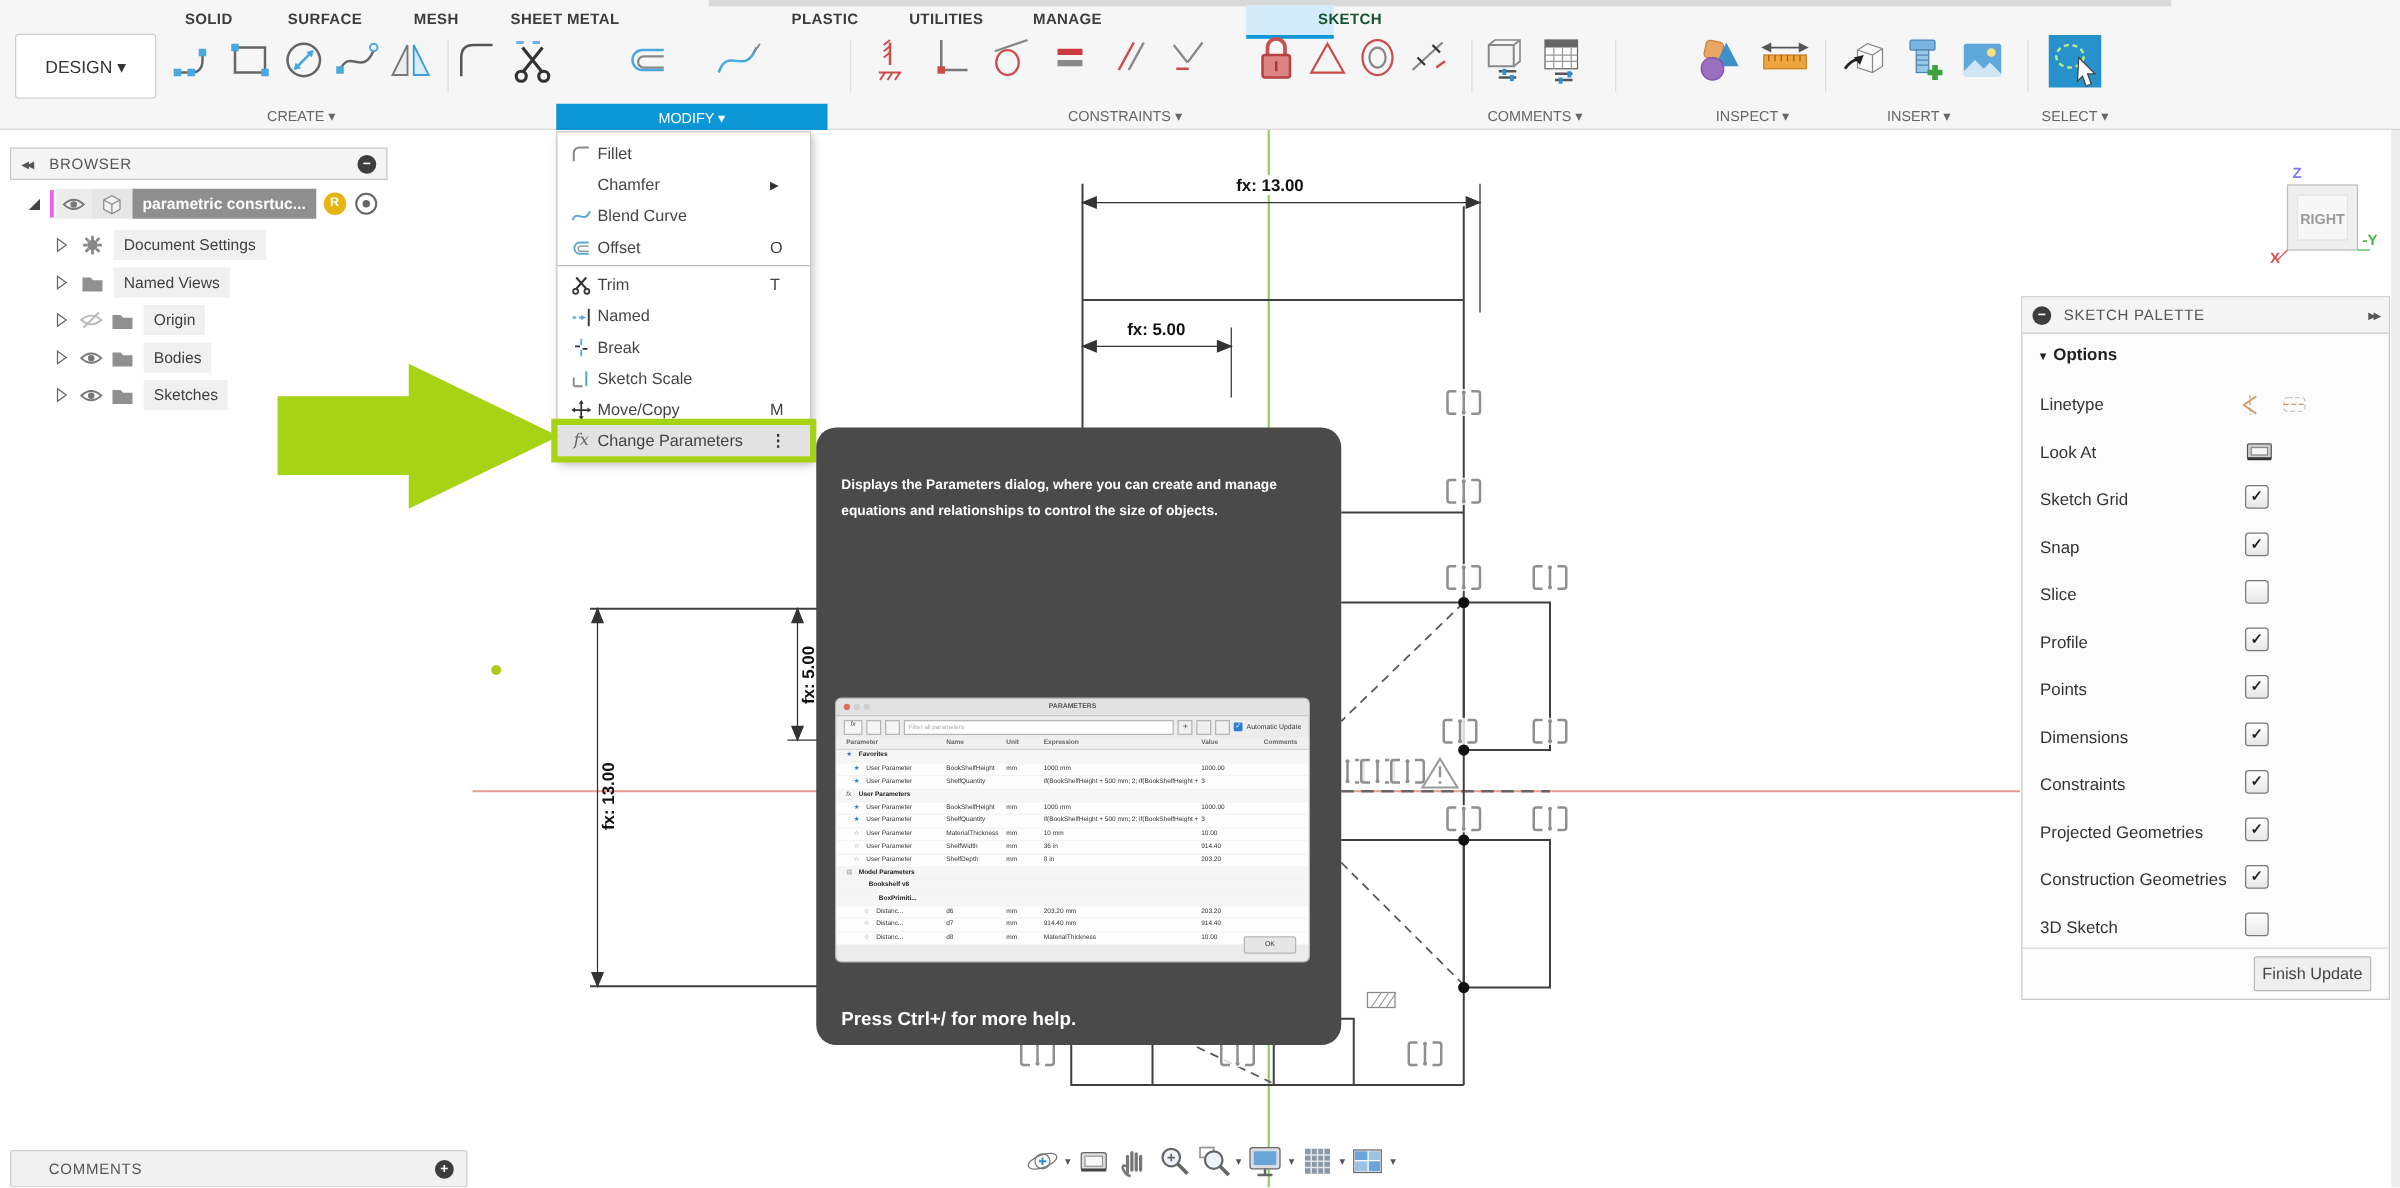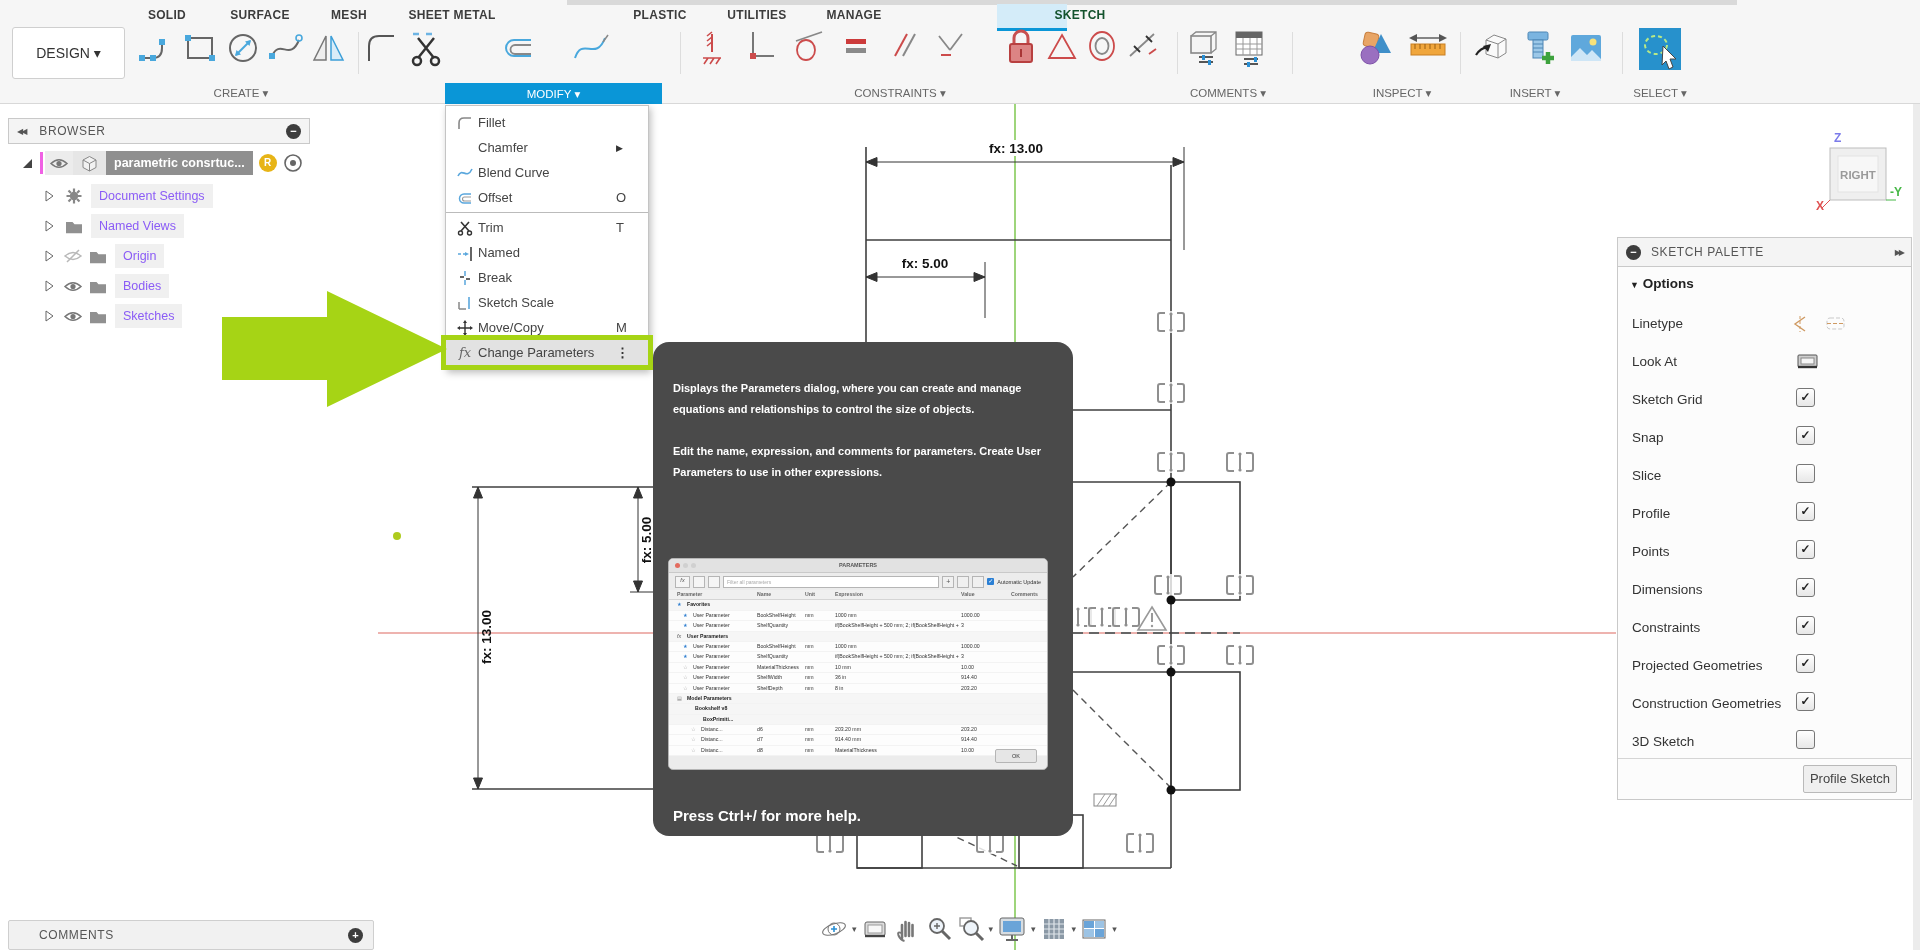--- a/index.html
+++ b/index.html
@@ -5,21 +5,21 @@
   html,body{margin:0;padding:0;background:#fff;font-family:"Liberation Sans",sans-serif;}
   #app{position:relative;width:1920px;height:950px;overflow:hidden;background:#fff;}
   .abs{position:absolute;}
   
   #topbar{position:absolute;left:0;top:0;width:1920px;height:103px;background:#f6f6f6;border-bottom:1px solid #d8d8d8;z-index:20;}
   .tab{position:absolute;top:8px;transform:translateX(-50%);font-size:12px;color:#3c3c3c;font-weight:bold;letter-spacing:.3px;text-align:right;}
   .glabel{position:absolute;top:86px;transform:translateX(-50%);font-size:11.5px;color:#666;white-space:nowrap;}
   .sep{position:absolute;top:32px;width:1px;height:42px;background:#ddd;}
   .ticon{position:absolute;top:28px;display:flex;align-items:center;justify-content:center;}
   
-  .chip{background:#f0f0f0;color:#8b5cf6;font-size:12.5px;line-height:24px;padding:0 8px;display:inline-block;height:24px;white-space:nowrap;}
+  .chip{background:#f0f0f0;color:#404040;font-size:12.5px;line-height:24px;padding:0 8px;display:inline-block;height:24px;white-space:nowrap;}
   .phdr{position:absolute;height:26px;background:#f4f4f4;border:1px solid #c9c9c9;box-sizing:border-box;display:flex;align-items:center;}
   .circbtn{width:15px;height:15px;border-radius:50%;background:#3d3d3d;color:#fff;font-size:11px;line-height:14px;text-align:center;font-weight:bold;}
   
   #modify-menu{position:absolute;left:445px;top:105px;width:202px;background:#fff;border:1px solid #c4c4c4;box-shadow:2px 3px 7px rgba(0,0,0,.25);z-index:30;padding:4px 0;}
   .mitem{display:flex;align-items:center;height:25px;font-size:13px;color:#444;padding:0 6px 0 6px;}
   .mitem .mic{width:26px;display:flex;justify-content:center;align-items:center;flex:none;}
   .mitem .mlbl{flex:1;}
   .mitem .msc{width:26px;color:#444;flex:none;}
   .mitem.hl{background:#e2e2e2;outline:5px solid #a6d415;}
   .msep{border-top:1px solid #bbb;margin:2px 0;}
@@ -562,21 +562,20 @@
     <span class="msc" style="font-weight:bold;color:#333">⋮</span>
   </div>
 </div>
 
 <svg class="abs" style="left:220px;top:285px;z-index:40" width="232" height="126">
   <polygon points="2,32 107,32 107,6 227,64 107,122 107,95 2,95" fill="#a6d415"></polygon>
 </svg>
 
 <div id="tooltip">
   <p style="margin-top:36px">Displays the Parameters dialog, where you can create and manage equations and relationships to control the size of objects.</p>
-  <p style="margin-top:21px">Edit the name, expression, and comments for parameters. Create User Parameters to use in other expressions.</p>
 
   <div id="pdlg">
     <div style="height:13px;background:#e2e2e2;border-bottom:1px solid #c9c9c9;position:relative">
       <span style="position:absolute;left:6px;top:4px;width:5px;height:5px;border-radius:50%;background:#e36c5f"></span>
       <span style="position:absolute;left:14px;top:4px;width:5px;height:5px;border-radius:50%;background:#d0d0d0"></span>
       <span style="position:absolute;left:22px;top:4px;width:5px;height:5px;border-radius:50%;background:#d0d0d0"></span>
       <span style="position:absolute;left:0;right:0;text-align:center;font-size:5.5px;color:#555;font-weight:bold;line-height:13px">PARAMETERS</span>
     </div>
     <div style="height:17px;display:flex;align-items:center;padding:0 6px;gap:3px">
       <span style="width:13px;height:10px;border:1px solid #b5b5b5;background:#f5f5f5;font-size:5.5px;font-style:italic;text-align:center;color:#555">fx</span>
@@ -741,21 +740,21 @@
   <span class="prow-l" style="top:378px">Constraints</span>
   <span class="cb" style="top:378px">✓</span>
   <span class="prow-l" style="top:416px">Projected Geometries</span>
   <span class="cb" style="top:416px">✓</span>
   <span class="prow-l" style="top:454px">Construction Geometries</span>
   <span class="cb" style="top:454px">✓</span>
   <span class="prow-l" style="top:492px">3D Sketch</span>
   <span class="cb" style="top:492px"></span>
 
   <div class="abs" style="left:0;top:520px;width:293px;height:1px;background:#d5d5d5"></div>
-  <div class="abs" style="right:14px;top:527px;width:92px;height:26px;background:#efefef;border:1px solid #b9b9b9;border-radius:2px;text-align:center;font-size:13px;line-height:26px;color:#444">Profile Sketch</div>
+  <div class="abs" style="right:14px;top:527px;width:92px;height:26px;background:#efefef;border:1px solid #b9b9b9;border-radius:2px;text-align:center;font-size:13px;line-height:26px;color:#444">Finish Update</div>
 </div>
 
 <svg class="abs" style="left:1808px;top:120px;z-index:20" width="100" height="92">
   <rect x="22" y="28" width="56" height="52" fill="#efefef" stroke="#bdbdbd"></rect>
   <rect x="30" y="36" width="40" height="36" fill="#f7f7f7" stroke="#e3e3e3"></rect>
   <text x="50" y="59" text-anchor="middle" font-family="Liberation Sans, sans-serif" font-size="11.5" font-weight="bold" fill="#9a9a9a">RIGHT</text>
   <text x="26" y="22" font-family="Liberation Sans, sans-serif" font-size="12" font-weight="bold" fill="#7b7bea">Z</text>
   <line x1="22" y1="80" x2="14" y2="88" stroke="#e05252"></line>
   <text x="8" y="90" font-family="Liberation Sans, sans-serif" font-size="12" font-weight="bold" fill="#e05252">X</text>
   <line x1="78" y1="80" x2="88" y2="80" stroke="#47b847"></line>

